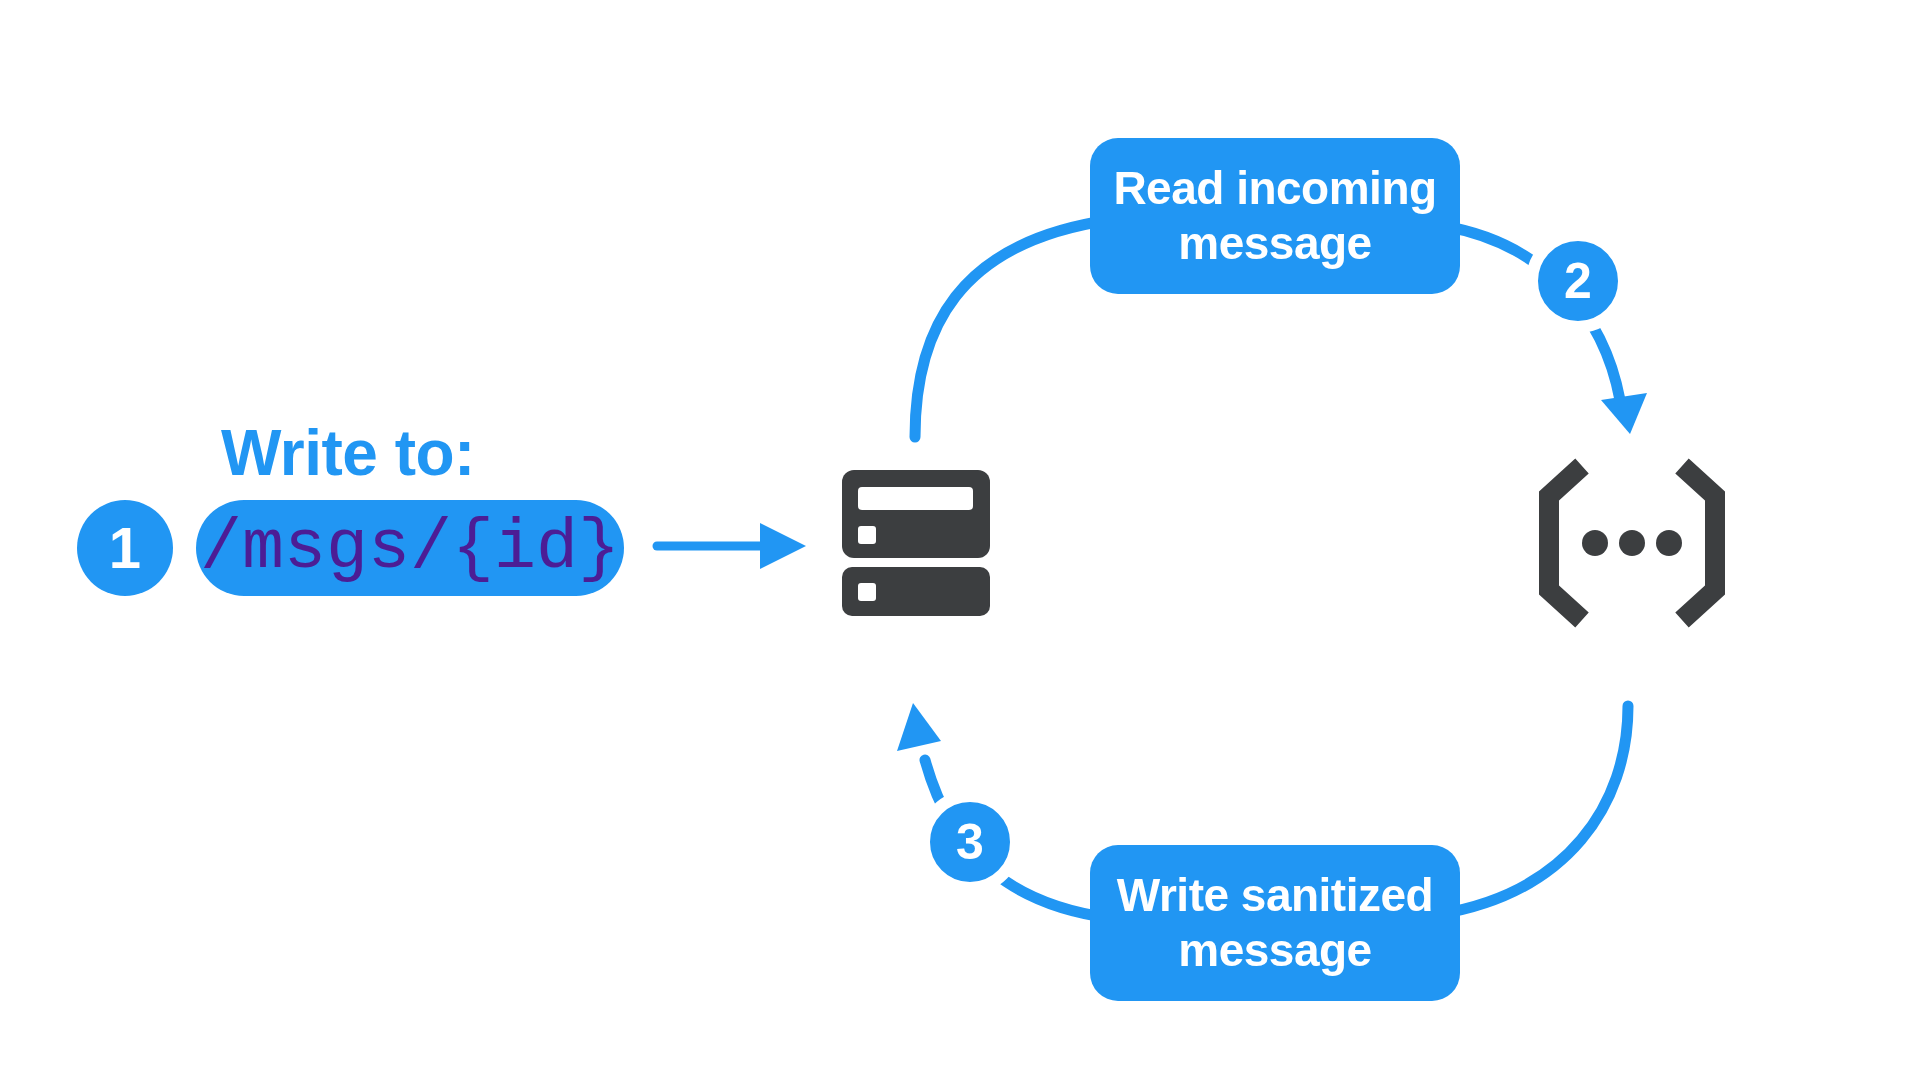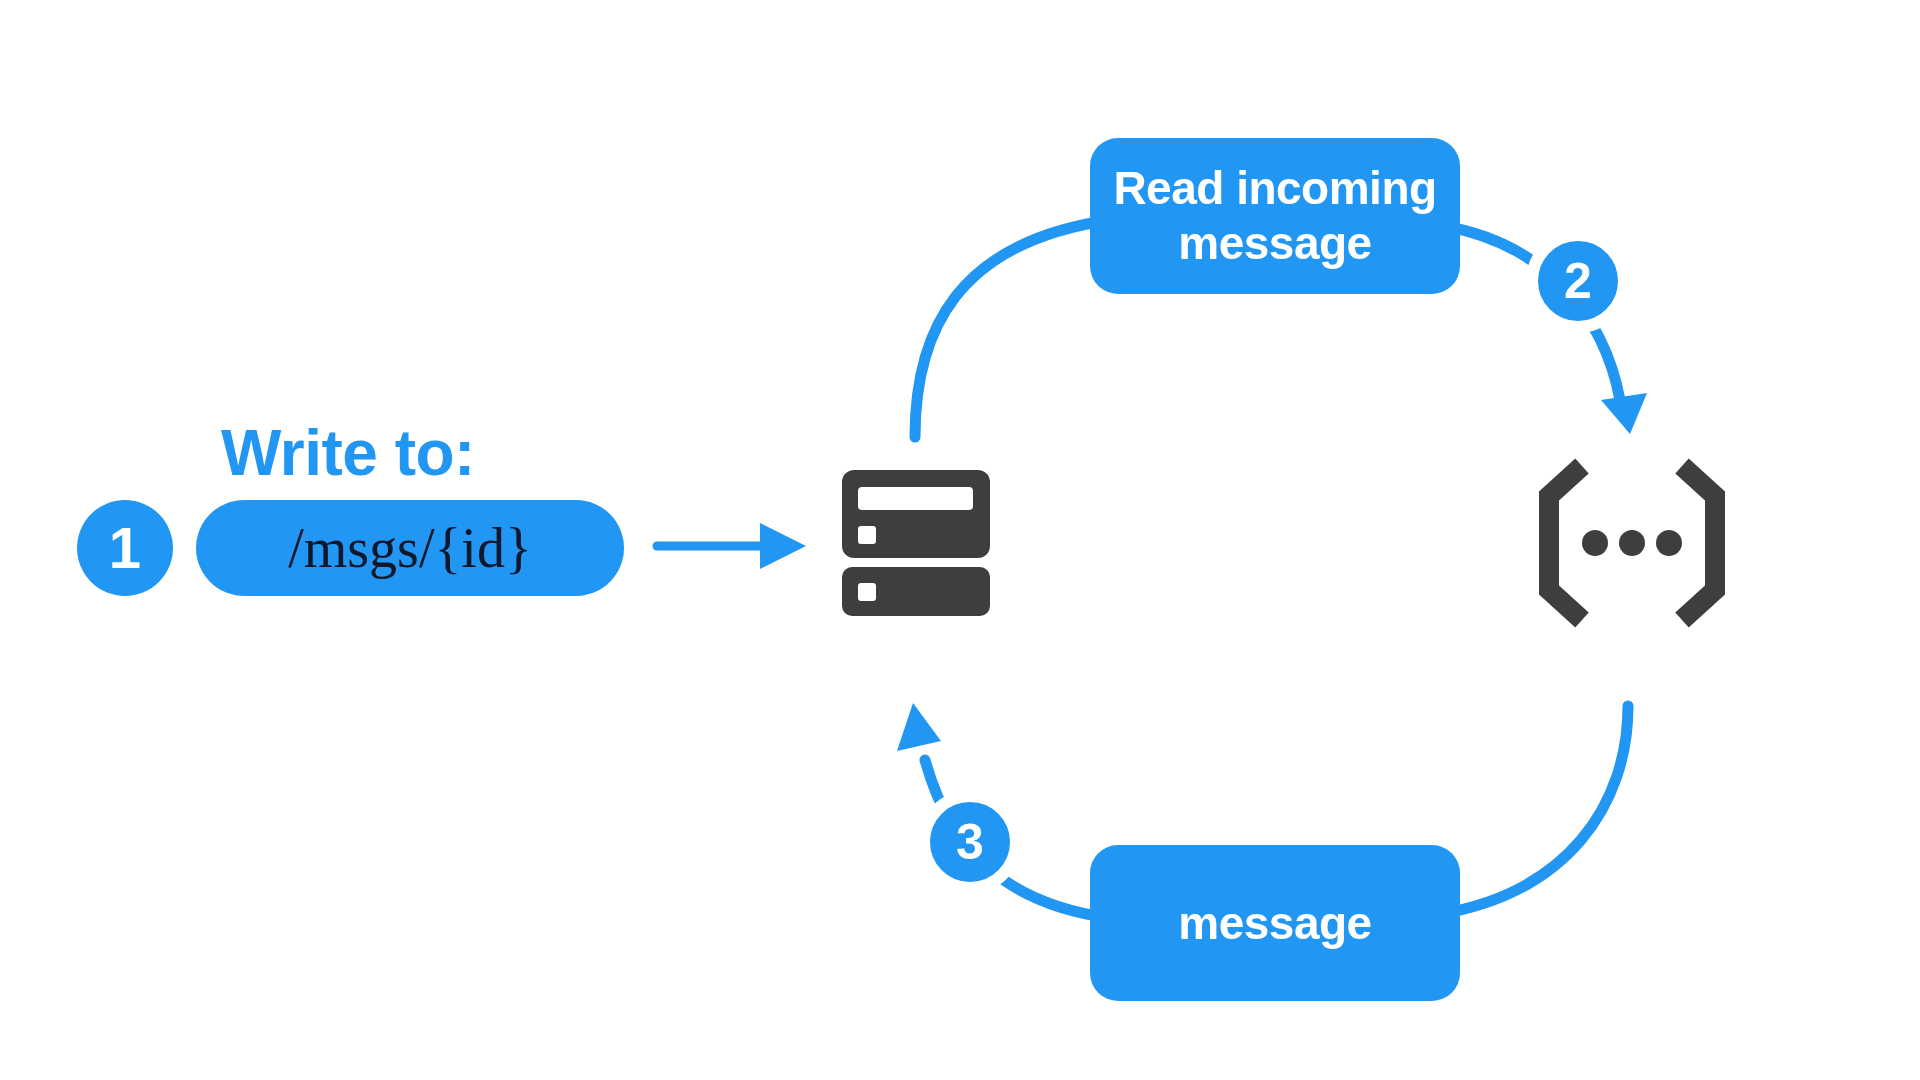--- a/index.html
+++ b/index.html
@@ -69,23 +69,23 @@
     top: 500px;
     width: 428px;
     height: 96px;
     border-radius: 48px;
     background: var(--blue, #2196F3);
     display: flex;
     align-items: center;
     justify-content: center;
   }
   .path-pill .mono {
-    font-family: Liberation Serif, serif;
-    font-size: 56px;
-    color: #0f172a;
+    font-family: Liberation Mono, monospace;
+    font-size: 70px;
+    color: #4c1d95;
     letter-spacing: 0;
   }
   .flow-box {
     position: absolute;
     width: 370px;
     height: 156px;
     border-radius: 28px;
     background: var(--blue, #2196F3);
     color: #ffffff;
     font-weight: bold;
@@ -169,19 +169,20 @@
 
   <div class="flow-box box-read">
     <div>Read incoming</div>
     <div>message</div>
   </div>
   <div class="badge badge-2">
     <span>2</span>
   </div>
 
   <div class="flow-box box-write">
+    <div>Write sanitized</div>
     <div>message</div>
   </div>
   <div class="badge badge-3">
     <span>3</span>
   </div>
 
 </div>
 
 </body></html>

